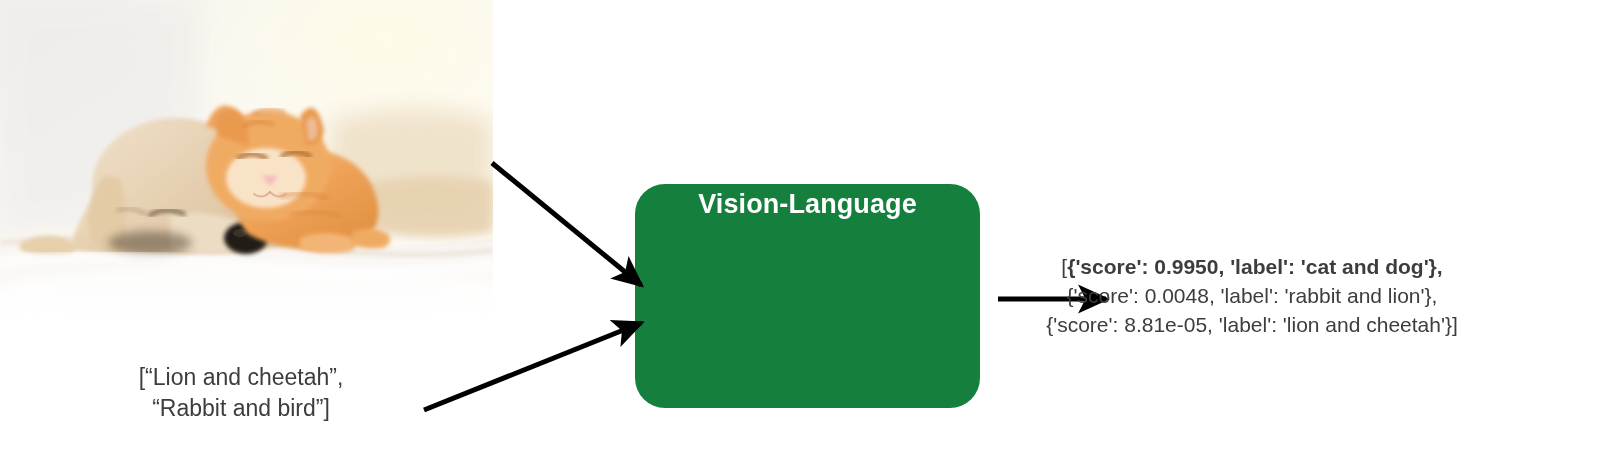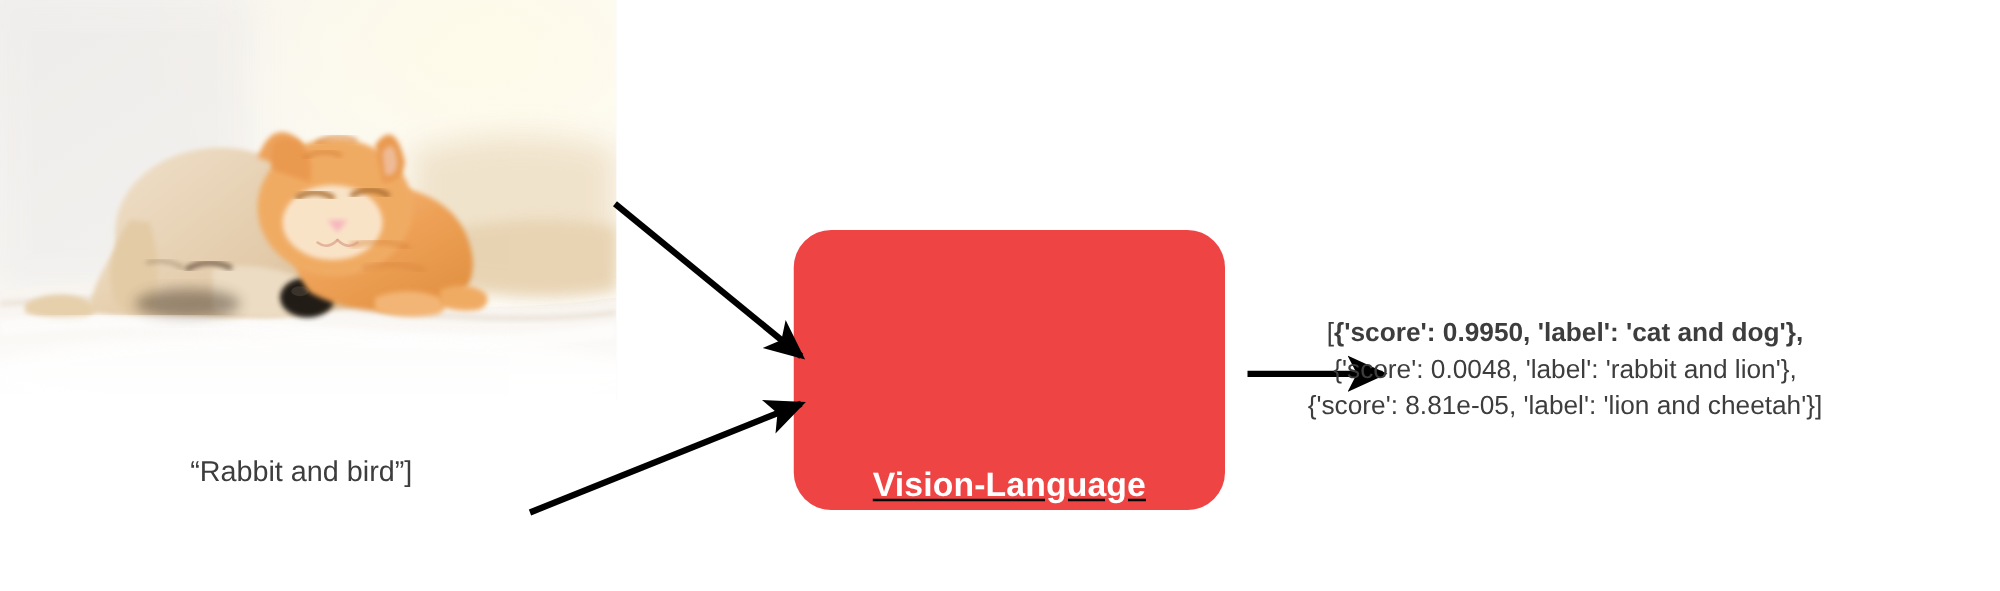--- a/index.html
+++ b/index.html
@@ -45,26 +45,25 @@
   }
   #prompt-list div { white-space: nowrap; }
 
   
   #model-box {
     position: absolute;
     left: 635px;
     top: 184px;
     width: 345px;
     height: 224px;
-    background: #ef4444;
+    background: #15803d;
     border-radius: 30px;
     display: flex;
-    align-items: flex-end;
+    align-items: flex-start;
     justify-content: center;
-    text-decoration: underline;
   }
   #model-box-label {
     color: #ffffff;
     font-size: 27px;
     font-weight: bold;
     line-height: 40px;
     text-align: center;
     letter-spacing: 0.1px;
   }
 
@@ -194,20 +193,21 @@
 
       <path d="M300 238 Q326 228 352 238 Q362 248 348 252 Q318 256 300 248 Z" fill="#f3b574" filter="url(#soft)"></path>
       <path d="M352 232 Q372 224 388 234 Q394 244 382 248 Q362 250 352 244 Z" fill="#f0ab64" filter="url(#soft)"></path>
 
       <path d="M0 262 Q120 250 250 266 Q380 282 493 264" fill="none" stroke="#ffffff" stroke-width="12" opacity="0.55" filter="url(#soft)"></path>
       <ellipse cx="250" cy="300" rx="260" ry="34" fill="#ffffff" opacity="0.7" filter="url(#softer)"></ellipse>
     </svg>
   </div>
 
   <div id="prompt-list">
+    <div>[“Lion and cheetah”,</div>
     <div>“Rabbit and bird”]</div>
   </div>
 
   <div id="model-box">
     <div id="model-box-label">
       <div>Vision-Language</div>
     </div>
   </div>
 
   <svg id="arrows">

